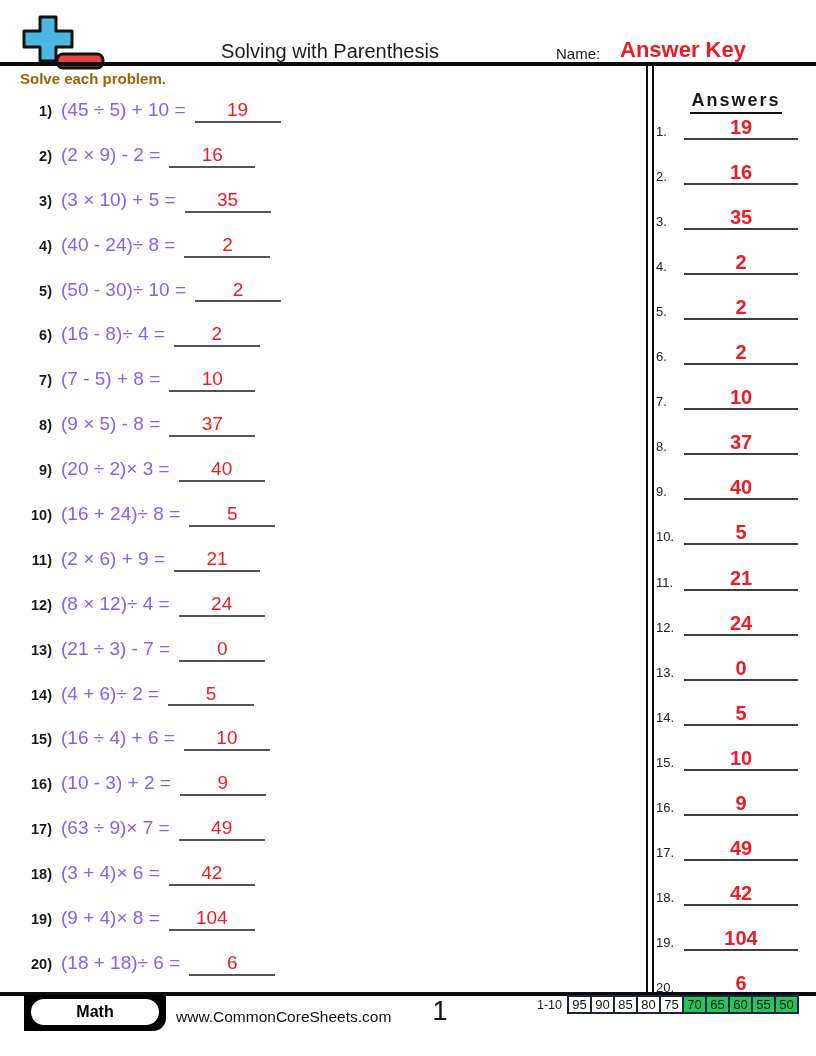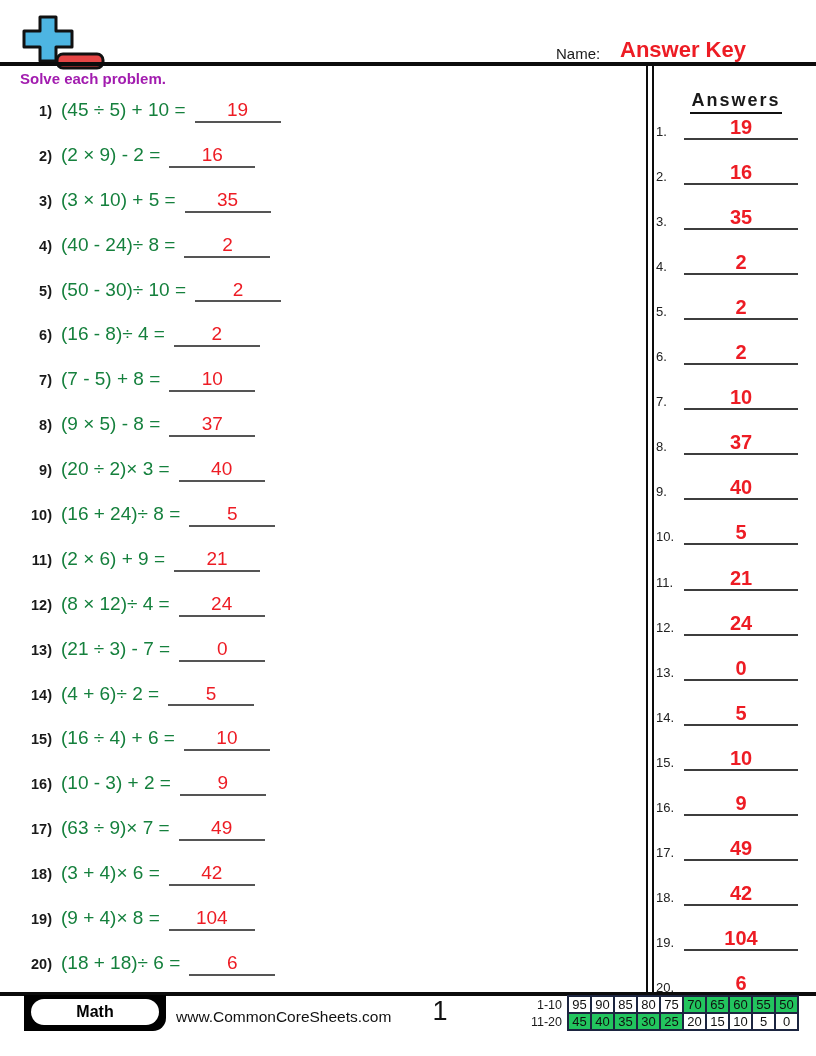--- a/index.html
+++ b/index.html
@@ -6,31 +6,31 @@
   .page{position:relative;width:816px;height:1056px;background:#fff;overflow:hidden;
         font-family:"Liberation Sans","DejaVu Sans",sans-serif;color:#1a1a1a;}
 
   
   .logo{position:absolute;left:20px;top:12px;width:88px;height:60px;}
   .title{position:absolute;left:120px;top:40px;width:420px;text-align:center;
          font-size:20px;color:#1c1c1c;}
   .name-label{position:absolute;left:556px;top:45px;font-size:15px;}
   .answer-key{position:absolute;left:620px;top:37px;font-size:22px;font-weight:bold;color:#ed1c24;text-align:right;}
   .rule-top{position:absolute;left:0;top:62px;width:816px;height:4px;background:#0c0c0c;}
-  .instructions{position:absolute;left:20px;top:70px;font-size:15px;font-weight:bold;color:#a21caf;}
+  .instructions{position:absolute;left:20px;top:70px;font-size:15px;font-weight:bold;color:#a16207;}
 
   
   .vdivider{position:absolute;left:646px;top:66px;height:928px;width:4px;
             border-left:2px solid #0c0c0c;border-right:2px solid #0c0c0c;}
 
   
   .problems{position:absolute;left:22px;top:99px;width:600px;}
   .prow{height:44.9px;display:flex;align-items:baseline;}
   .pnum{width:30px;text-align:right;font-size:14.5px;font-weight:bold;flex:none;}
-  .pexpr{margin-left:9px;font-size:19px;white-space:pre;color:#15803d;}
+  .pexpr{margin-left:9px;font-size:19px;white-space:pre;color:#8b5cf6;}
   .pans{display:inline-block;min-width:78px;margin-left:9px;border-bottom:2px solid #555;
         text-align:center;font-size:19px;color:#ed1c24;line-height:1.1;padding:0 4px;}
 
   
   .answers-title{position:absolute;left:656px;top:69px;width:160px;text-align:center;}
   .answers-title span{display:inline-block;font-size:18px;font-weight:bold;letter-spacing:2px;
         border-bottom:2.5px solid #111;padding:0 1px 1px 1px;margin-top:21px;}
   .answers{position:absolute;left:656px;top:95px;width:160px;}
   .arow{height:45.05px;display:flex;align-items:flex-end;}
   .anum{width:26px;font-size:13px;color:#222;flex:none;padding-bottom:1px;}
@@ -54,20 +54,21 @@
 </style>
 </head>
 <body>
 
 <div class="page">
 
   <svg class="logo" viewBox="0 0 88 58">
     <path d="M20 4 h16 v14 h16 v16 h-16 v14 h-16 v-14 h-16 v-16 h16 z" fill="#4db5e2" stroke="#111" stroke-width="3" stroke-linejoin="round"></path>
     <rect x="37" y="41" width="46" height="14" rx="6" fill="#e64545" stroke="#111" stroke-width="3"></rect>
   </svg>
+  <div class="title">Solving with Parenthesis</div>
   <div class="name-label">Name:</div>
   <div class="answer-key">Answer Key</div>
   <div class="rule-top"></div>
   <div class="instructions">Solve each problem.</div>
 
   <div class="problems">
     <div class="prow">
         <span class="pnum">1)</span>
         <span class="pexpr">(45 ÷ 5) + 10 =</span>
         <span class="pans"><span>19</span></span>
@@ -270,29 +271,16 @@
       <td class="c">90</td>
       <td class="c">85</td>
       <td class="c">80</td>
       <td class="c">75</td>
       <td class="c hl">70</td>
       <td class="c hl">65</td>
       <td class="c hl">60</td>
       <td class="c hl">55</td>
       <td class="c hl">50</td>
     </tr>
-    <tr>
-      <td class="slabel">11-20</td>
-      <td class="c hl">45</td>
-      <td class="c hl">40</td>
-      <td class="c hl">35</td>
-      <td class="c hl">30</td>
-      <td class="c hl">25</td>
-      <td class="c">20</td>
-      <td class="c">15</td>
-      <td class="c">10</td>
-      <td class="c">5</td>
-      <td class="c">0</td>
-    </tr>
   </tbody>
     </table>
 
 </div>
 
 </body></html>

